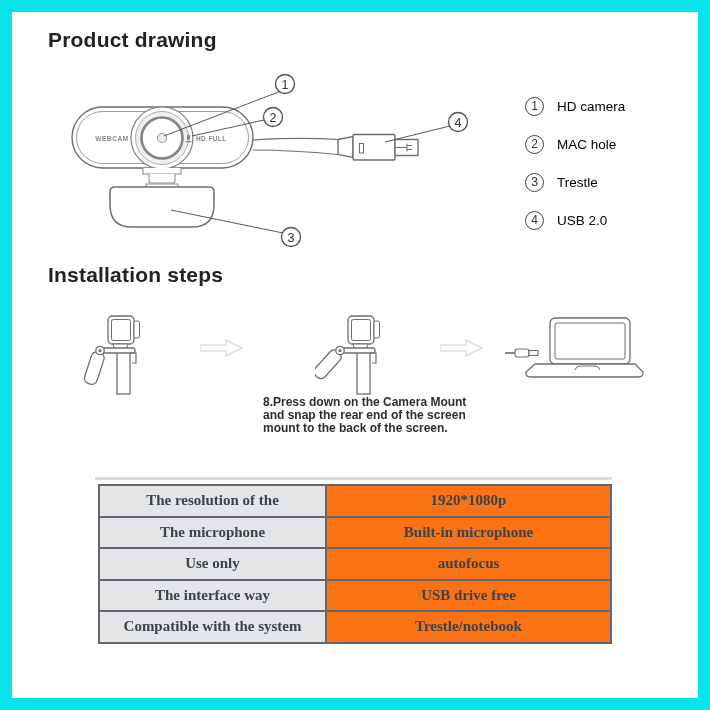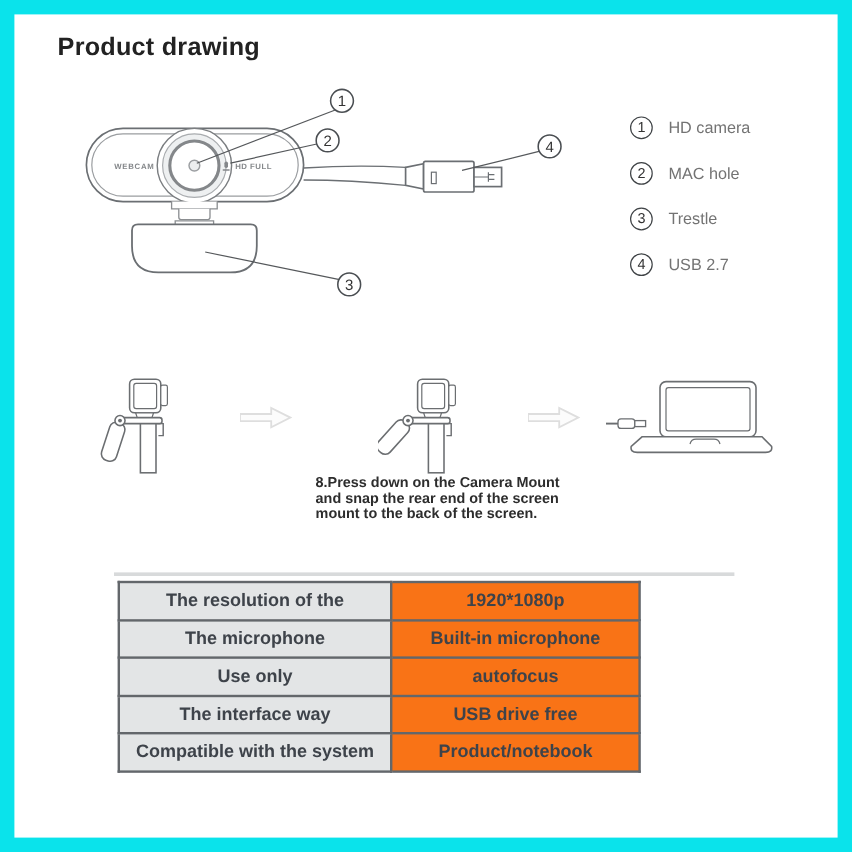--- a/index.html
+++ b/index.html
@@ -21,31 +21,32 @@
     letter-spacing:.2px;
   }
   
   .legend{display:flex;flex-direction:column;gap:18px;}
   .legend-item{display:flex;align-items:center;height:20px;}
   .lnum{
     display:inline-flex;align-items:center;justify-content:center;
     width:19px;height:19px;border:1.5px solid #3f4346;border-radius:50%;
     font-size:12px;color:#333;font-weight:400;
   }
-  .llabel{margin-left:13px;font-size:13.5px;color:#737373;}
+  .llabel{margin-left:13px;font-size:13.5px;color:#000000;}
   
   .caption{
     font-size:12px;font-weight:bold;color:#2d2d2d;line-height:1.08;
   }
   
   .tbl-shadow{background:#d8dadb;height:3px;}
   table.spec{
     border-collapse:collapse;
-    width:436px;
+    width:514px;
     table-layout:fixed;
+    font-family:Liberation Serif, serif;
   }
   table.spec td{
     border:2px solid #63676b;
     height:31.5px;
     text-align:center;
     vertical-align:middle;
     font-size:15px;
     font-weight:bold;
     color:#3e434a;
     padding:0 4px;
@@ -133,24 +134,25 @@
     <div class="legend-item">
       <span class="lnum">2</span>
       <span class="llabel">MAC hole</span>
     </div>
     <div class="legend-item">
       <span class="lnum">3</span>
       <span class="llabel">Trestle</span>
     </div>
     <div class="legend-item">
       <span class="lnum">4</span>
-      <span class="llabel">USB 2.7</span>
+      <span class="llabel">USB 2.0</span>
     </div>
   </div>
 
+  <h2 class="abs" style="left:36px;top:251px;">Installation steps</h2>
 
   <svg class="abs" style="left:63px;top:296px;" width="120" height="90" viewBox="0 0 120 90" fill="#ffffff" stroke="#6b6e71" stroke-width="1.3">
     <rect x="42" y="42" width="13" height="44"></rect>
     <rect x="33" y="8" width="26" height="28" rx="4"></rect>
     <rect x="36.5" y="11.5" width="19" height="21" rx="2" stroke-width="1"></rect>
     <rect x="59" y="13" width="5.5" height="17" rx="1.5" stroke-width="1"></rect>
     <path d="M38,36 L53,36 L51,42 L40,42 Z" stroke-width="1"></path>
     <rect x="22" y="40" width="38" height="5" rx="2"></rect>
     <path d="M56,45 L61,45 L61,55 L57,55" fill="none" stroke-width="1.2"></path>
     <g transform="translate(25,42.5) rotate(18)">
@@ -211,18 +213,18 @@
       <tr>
         <td class="k">Use only</td>
         <td class="v">autofocus</td>
       </tr>
       <tr>
         <td class="k">The interface way</td>
         <td class="v">USB drive free</td>
       </tr>
       <tr>
         <td class="k">Compatible with the system</td>
-        <td class="v">Product/notebook</td>
+        <td class="v">Trestle/notebook</td>
       </tr>
     </tbody>
   </table>
 
 </div>
 
 </body></html>

